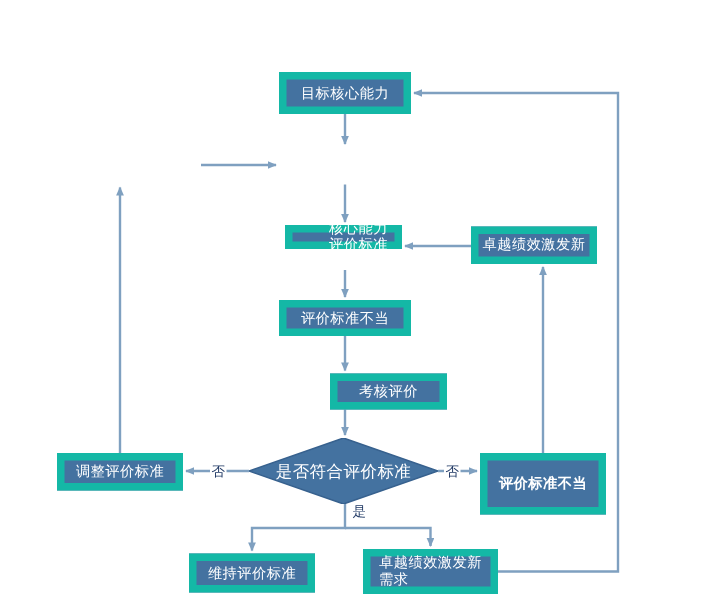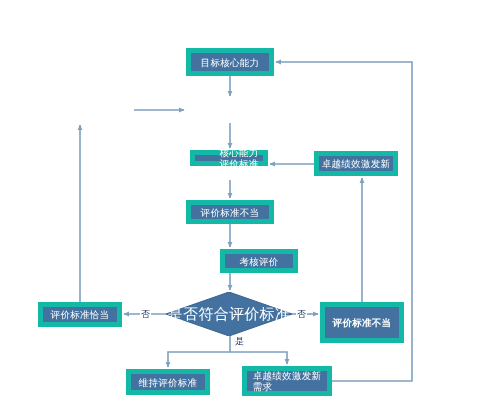--- a/index.html
+++ b/index.html
@@ -42,21 +42,21 @@
   .diamond-label {
     position: absolute;
     left: 0;
     top: 0;
     width: 100%;
     height: 100%;
     display: flex;
     align-items: center;
     justify-content: center;
     color: #ffffff;
-    font-size: 15px;
+    font-size: 11px;
     letter-spacing: 0.3px;
     pointer-events: none;
   }
   .edge-label {
     position: absolute;
     font-size: 9px;
     color: #1F3864;
     z-index: 4;
     background: #ffffff;
     padding: 0 1px;
@@ -127,21 +127,21 @@
 
   <div class="node" style="left:190px; top:249px; width:78px; height:24px;margin-left:30px;">考核评价</div>
 
   <div class="diamond-wrap" style="left:166px; top:292px; width:126px; height:44px;">
     <svg width="126" height="44" viewBox="0 0 126 44" xmlns="http://www.w3.org/2000/svg">
       <polygon points="63,0 126,22 63,44 0,22" fill="#4472A0" stroke="#37618E" stroke-width="1"></polygon>
     </svg>
     <div class="diamond-label">是否符合评价标准</div>
   </div>
 
-  <div class="node" style="left:38px; top:302px; width:84px; height:25px;">评价标准恰当</div>
+  <div class="node" style="left:38px; top:302px; width:84px; height:25px;">调整评价标准</div>
 
   <div class="node" style="left:320px; top:302px; width:84px; height:41px;font-weight:bold;">评价标准不当</div>
 
   <div class="node" style="left:126px; top:369px; width:84px; height:26px;">维持评价标准</div>
 
   <div class="node" style="left:242px; top:366px; width:90px; height:30px;">卓越绩效激发新
 需求</div>
 
   <div class="edge-label" style="left:140px; top:309px;">否</div>
 

